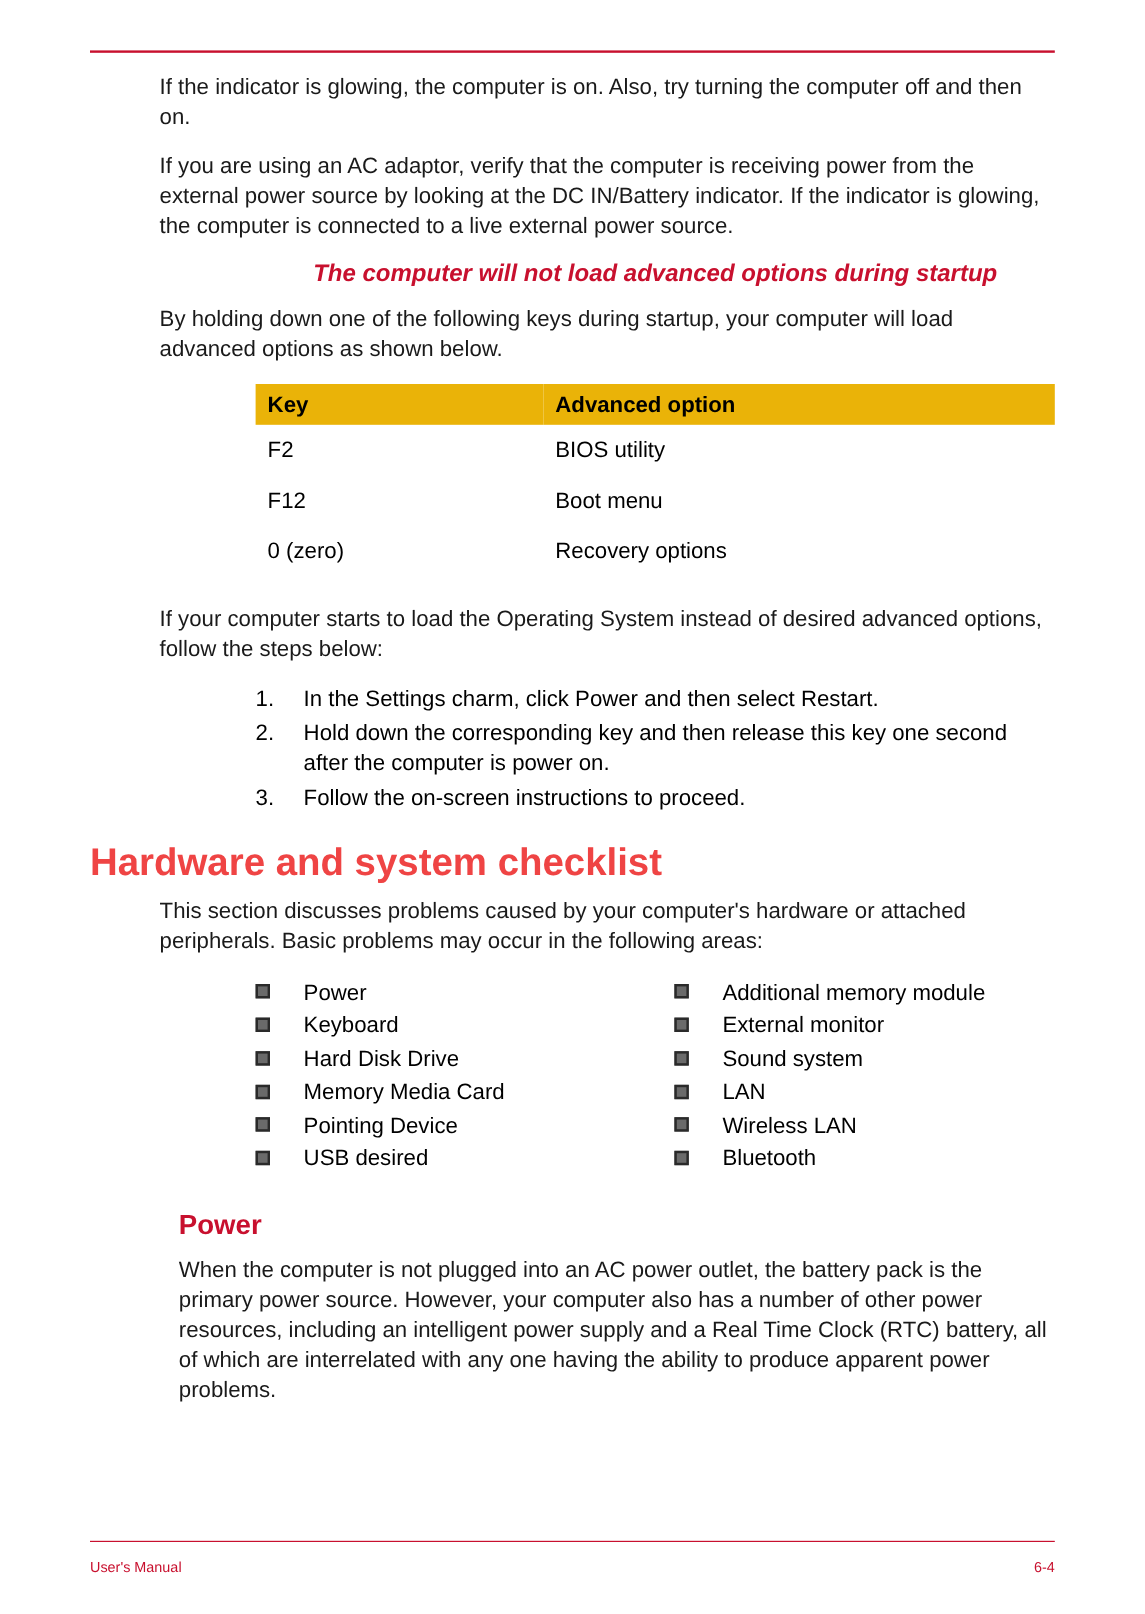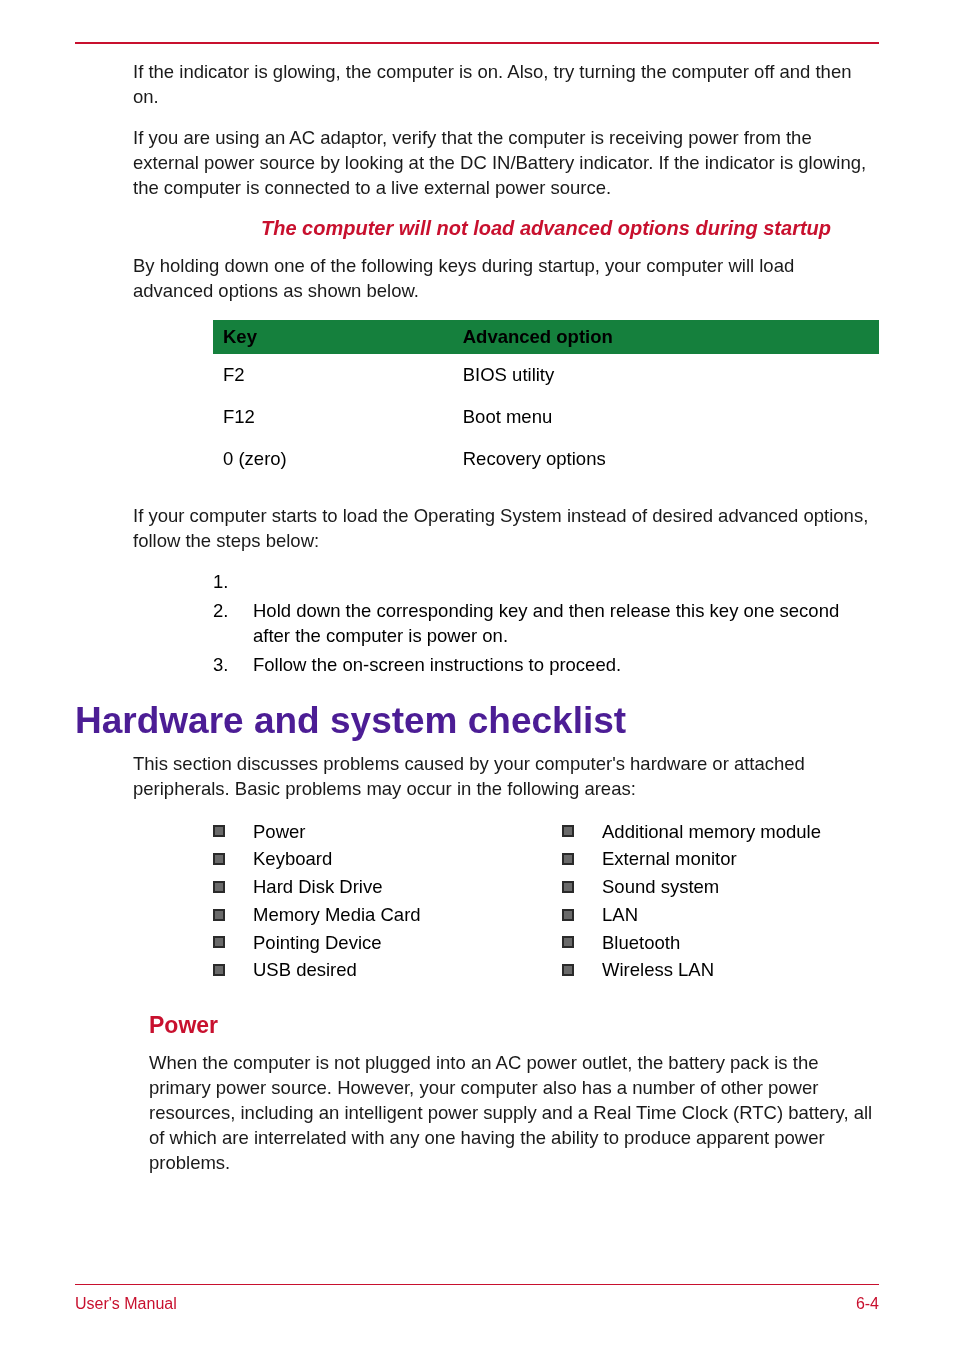--- a/index.html
+++ b/index.html
@@ -55,44 +55,44 @@
       margin-left: 138px;
       margin-bottom: 24px;
     }
     .keytable {
       width: 100%;
       border-collapse: collapse;
       font-size: 18.5px;
     }
     .keytable th {
       text-align: left;
-      background: #15803d;
+      background: #eab308;
       font-weight: bold;
       padding: 6px 10px;
     }
     .keytable td {
       padding: 10px 10px;
     }
     .ol-wrap {
       margin-left: 138px;
       margin-bottom: 16px;
     }
     .ol-item {
       display: flex;
       font-size: 18.5px;
       line-height: 1.35;
       margin-bottom: 4px;
     }
     .ol-num {
       min-width: 40px;
     }
     .h1 {
-      color: #4c1d95;
-      font-weight: bold;
-      font-size: 37px;
+      color: #ef4444;
+      font-weight: bold;
+      font-size: 32px;
       margin-top: 22px;
       margin-bottom: 10px;
     }
     .h2 {
       color: #c8102e;
       font-weight: bold;
       font-size: 23px;
       margin-left: 74px;
       margin-top: 28px;
       margin-bottom: 12px;
@@ -128,21 +128,21 @@
       height: 1px;
       background: #c8102e;
     }
     .footer {
       position: absolute;
       bottom: 32px;
       left: 75px;
       right: 75px;
       display: flex;
       justify-content: space-between;
-      font-size: 16px;
+      font-size: 12px;
       color: #c8102e;
       gap: 36px;
     }
     b { font-weight: normal; }
   </style>
 </head>
 <body>
 
 <div class="top-rule"></div>
 
@@ -181,20 +181,23 @@
         </tr>
       </tbody>
     </table>
   </div>
 
   <p class="para para-indent">If your computer starts to load the Operating System instead of desired advanced options, follow the steps below:</p>
 
   <div class="ol-wrap">
     <div class="ol-item">
       <div class="ol-num">1.</div>
+      <div>
+        <span>In the </span><b>Settings</b><span> charm, click </span><b>Power</b><span> and then select </span><b>Restart</b><span>.</span>
+      </div>
     </div>
     <div class="ol-item">
       <div class="ol-num">2.</div>
       <div>Hold down the corresponding key and then release this key one second after the computer is power on.</div>
     </div>
     <div class="ol-item">
       <div class="ol-num">3.</div>
       <div>Follow the on-screen instructions to proceed.</div>
     </div>
   </div>
@@ -242,25 +245,25 @@
       <div class="bullet-item">
           <span class="bullet-box"></span>
           <span>Sound system</span>
         </div>
       <div class="bullet-item">
           <span class="bullet-box"></span>
           <span>LAN</span>
         </div>
       <div class="bullet-item">
           <span class="bullet-box"></span>
+          <span>Wireless LAN</span>
+        </div>
+      <div class="bullet-item">
+          <span class="bullet-box"></span>
           <span>Bluetooth</span>
-        </div>
-      <div class="bullet-item">
-          <span class="bullet-box"></span>
-          <span>Wireless LAN</span>
         </div>
     </div>
   </div>
 
   <div class="h2">Power</div>
 
   <p class="para para-indent2">When the computer is not plugged into an AC power outlet, the battery pack is the primary power source. However, your computer also has a number of other power resources, including an intelligent power supply and a Real Time Clock (RTC) battery, all of which are interrelated with any one having the ability to produce apparent power problems.</p>
 
 </div>
 

